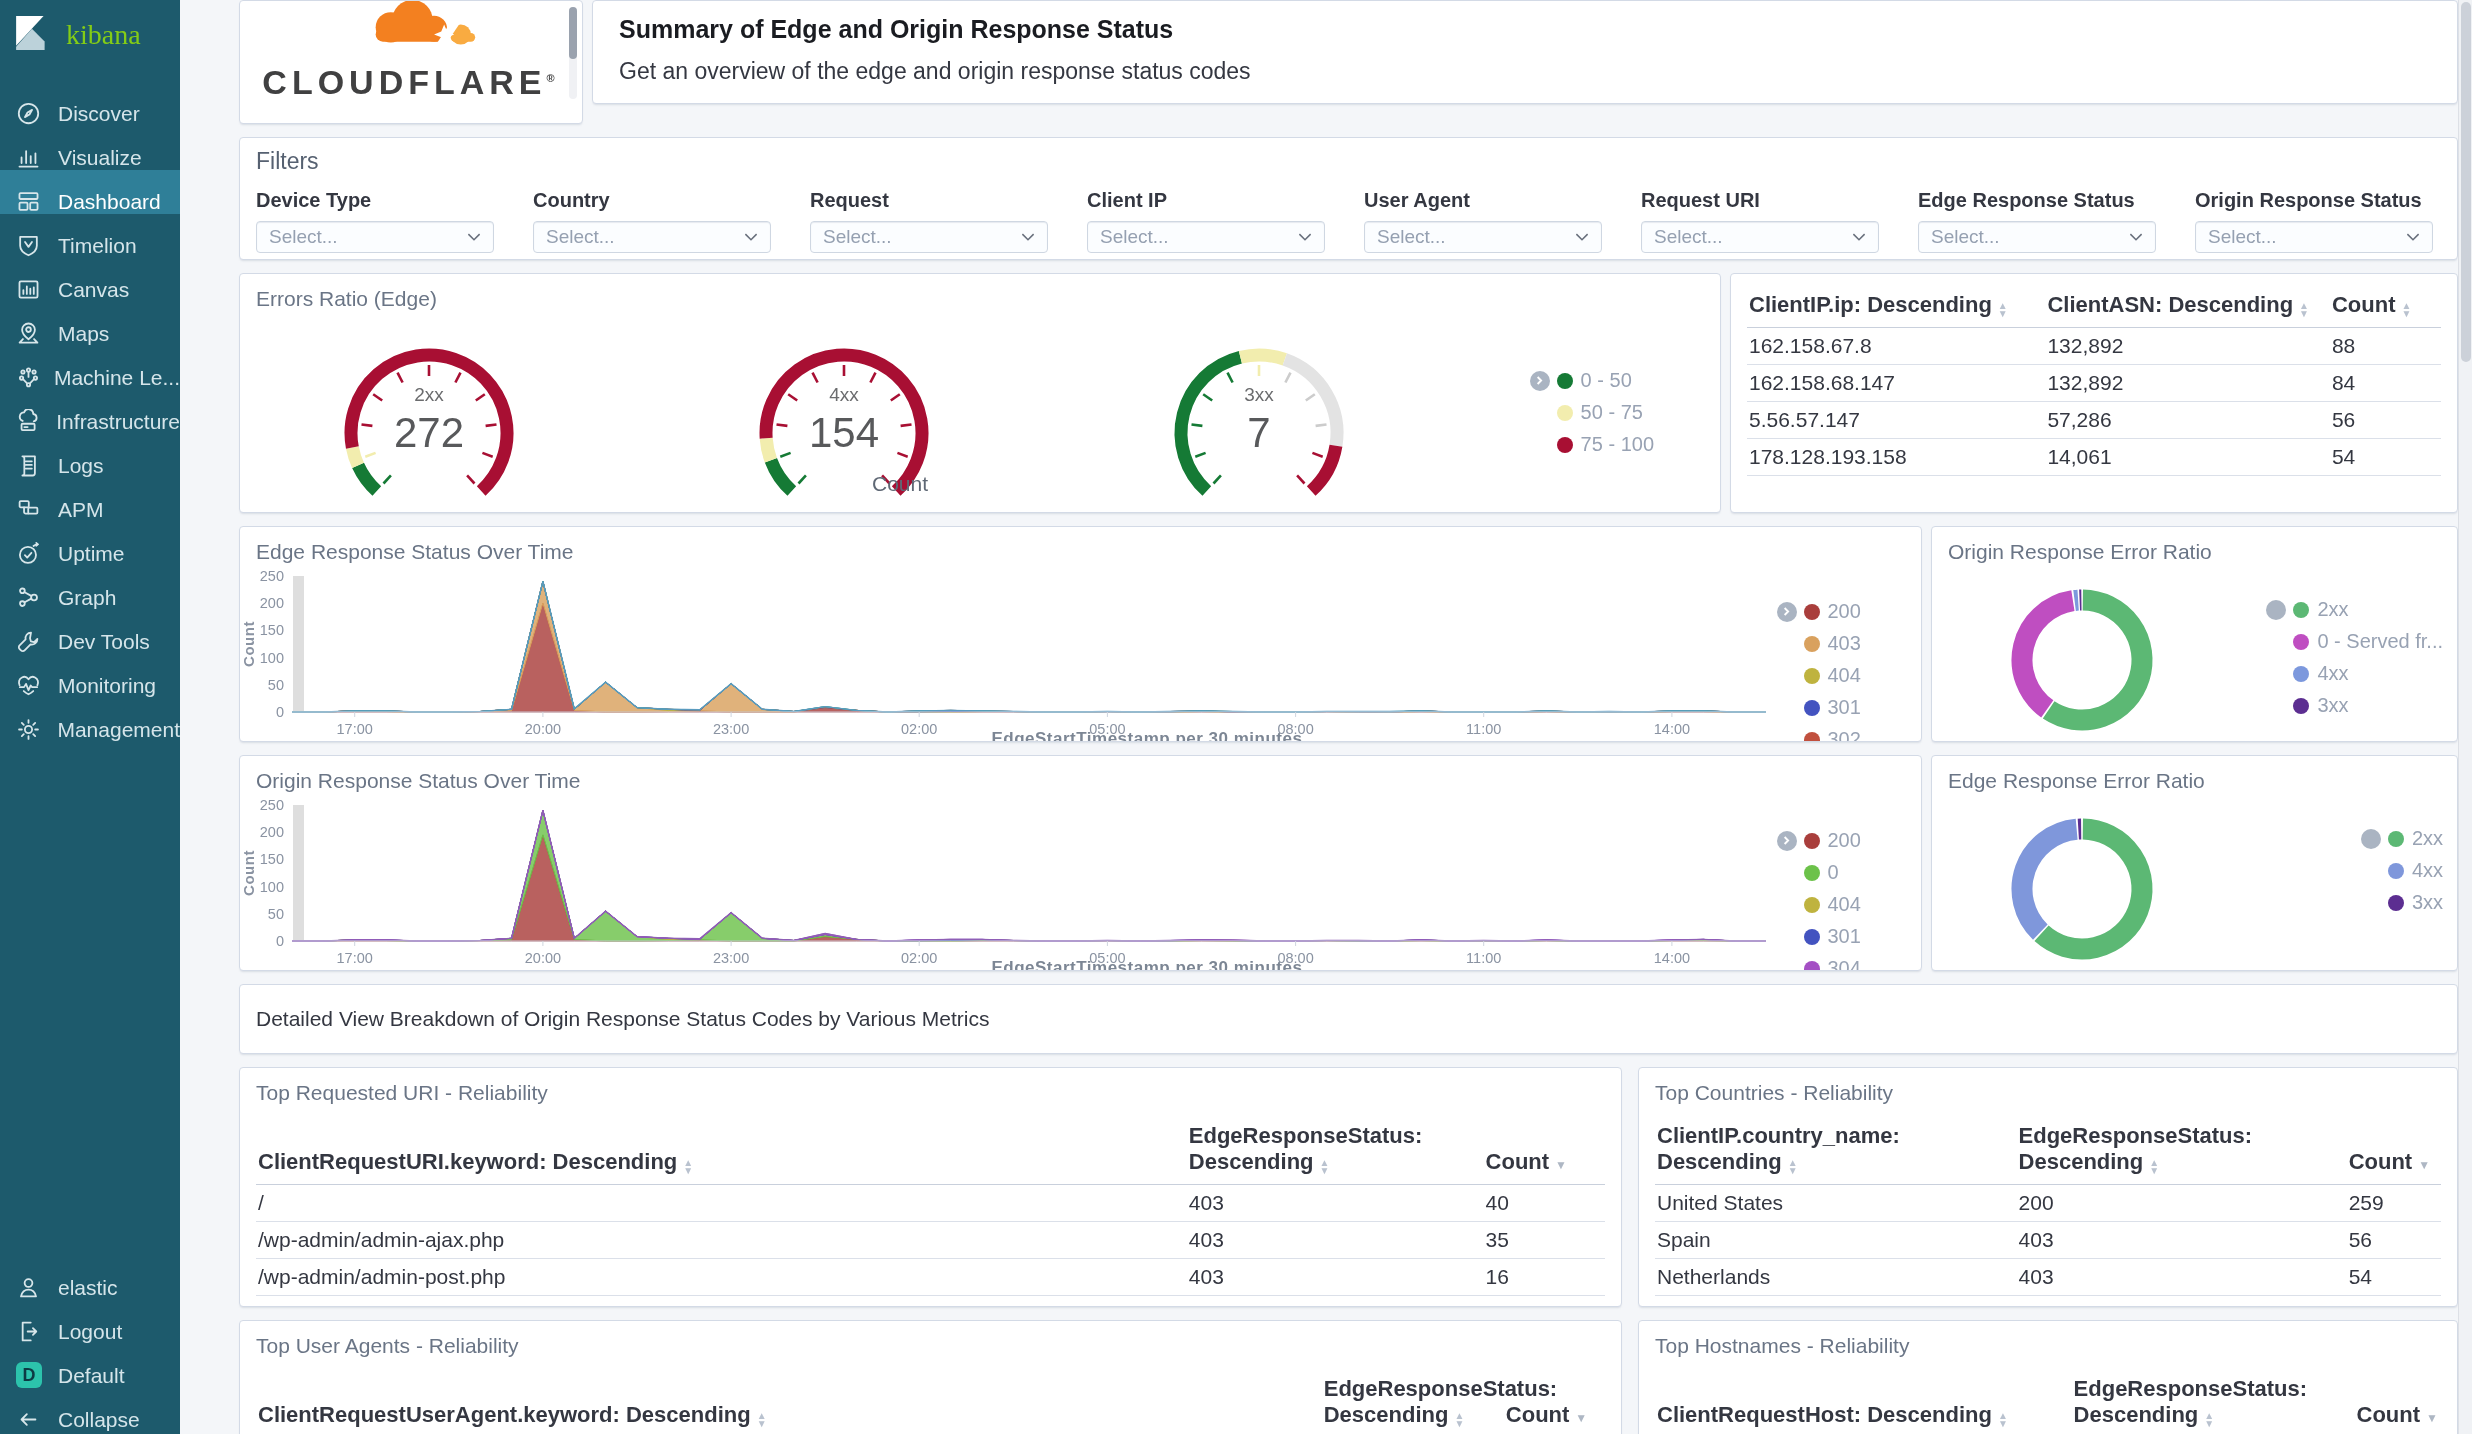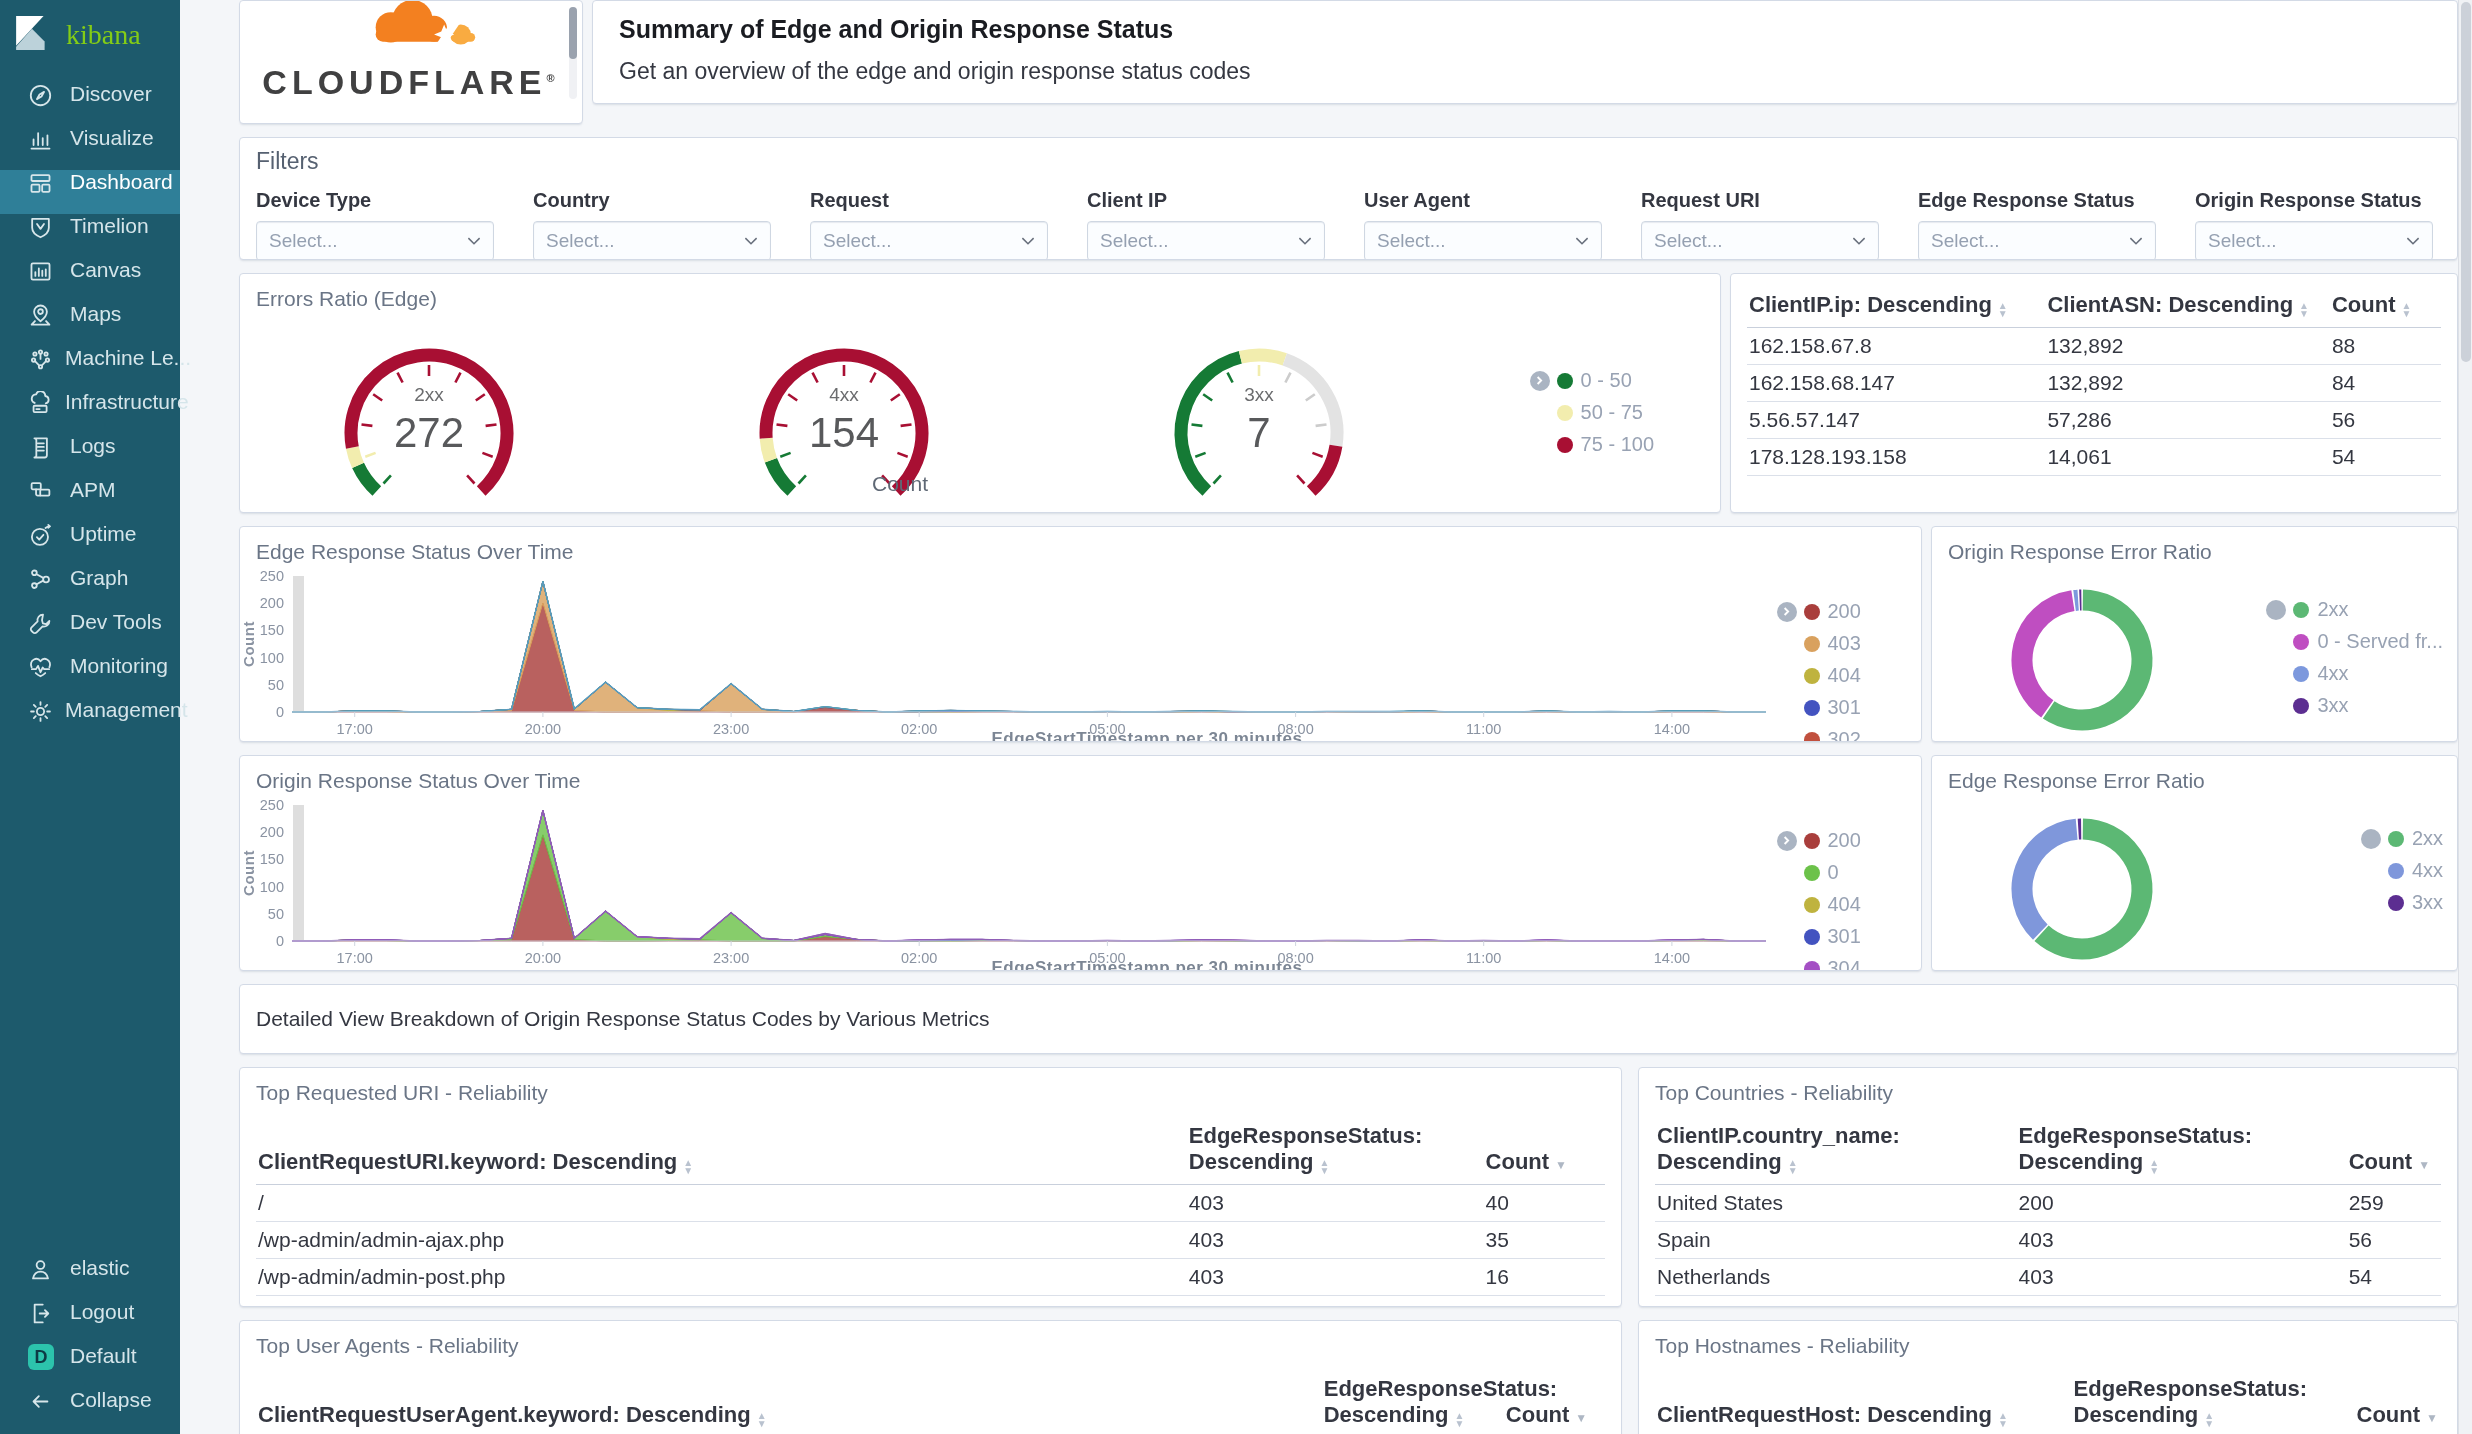--- a/index.html
+++ b/index.html
@@ -6,21 +6,21 @@
   html,body { width:2472px; height:1434px; overflow:hidden; background:#f4f6f9;
     font-family:"Liberation Sans","DejaVu Sans",sans-serif; color:#343741; }
   svg text { font-family:"Liberation Sans","DejaVu Sans",sans-serif; }
 
   
   .sidebar { position:absolute; left:0; top:0; width:180px; height:1434px; background:#1d5a6c;
     display:flex; flex-direction:column; z-index:5; }
   .logo-block { display:flex; align-items:center; gap:14px; padding:14px 0 10px 14px; }
   .logo-block .logo-text { color:#84cc16; font-size:28px;font-family:Liberation Serif, serif; }
   .nav-list { margin-top:16px; }
-  .nav-item { display:flex; align-items:flex-start; height:44px; padding-left:28px; cursor:pointer; }
+  .nav-item { display:flex; align-items:flex-end; height:44px; padding-left:16px; cursor:pointer; }
   .nav-item.active { background:#2f7f98; }
   .nav-icon { width:30px; height:26px; display:inline-flex; align-items:center; }
   .nav-icon svg { width:25px; height:25px; }
   .nav-label { color:#d5e5ea; font-size:21px; margin-left:12px; white-space:nowrap; }
   .nav-item.active .nav-label { color:#ffffff; }
   .nav-spacer { flex:1; }
   .nav-footer { margin-bottom:2px; }
   .badge-d { width:26px; height:26px; border-radius:6px; background:#2cc3ac; color:#0d3a44;
     font-weight:bold; font-size:18px; display:inline-flex; align-items:center; justify-content:center; }
 
@@ -42,21 +42,21 @@
   .title-panel { flex:1; height:104px; padding:14px 26px; }
   .dash-title { font-size:25px; font-weight:bold; color:#1a1c21; }
   .dash-subtitle { font-size:23px; color:#343741; margin-top:14px; }
 
   
   .filters-panel { flex:1; height:123px; padding:10px 16px 0 16px; }
   .filters-label { font-size:23px; color:#566171; }
   .filter-fields { display:flex; justify-content:space-between; margin-top:14px; padding-right:8px; }
   .filter-field { width:238px; }
   .filter-field .f-label { font-size:20px; font-weight:bold; color:#343741; margin-bottom:9px; }
-  .select-box { height:40px; border:1px solid #cfd7e2; border-radius:4px; background:#fbfdff;
+  .select-box { height:32px; border:1px solid #cfd7e2; border-radius:4px; background:#fbfdff;
     display:flex; align-items:center; padding:0 12px; cursor:pointer; box-shadow:inset 0 1px 1px rgba(152,162,179,.2);gap:20px; }
   .select-box .ph { flex:1; font-size:19px; color:#95a0b1; }
   .select-box svg { width:14px; height:9px; }
 
   
   .gauges-panel { flex:1; height:240px; }
   .gauges-wrap { display:flex; align-items:flex-start; padding:16px 30px 0 64px; }
   .gauge-block { width:250px; }
   .gauge-block + .gauge-block { margin-left:165px; }
   .count-label { position:absolute; left:590px; top:198px; width:140px; text-align:center;

